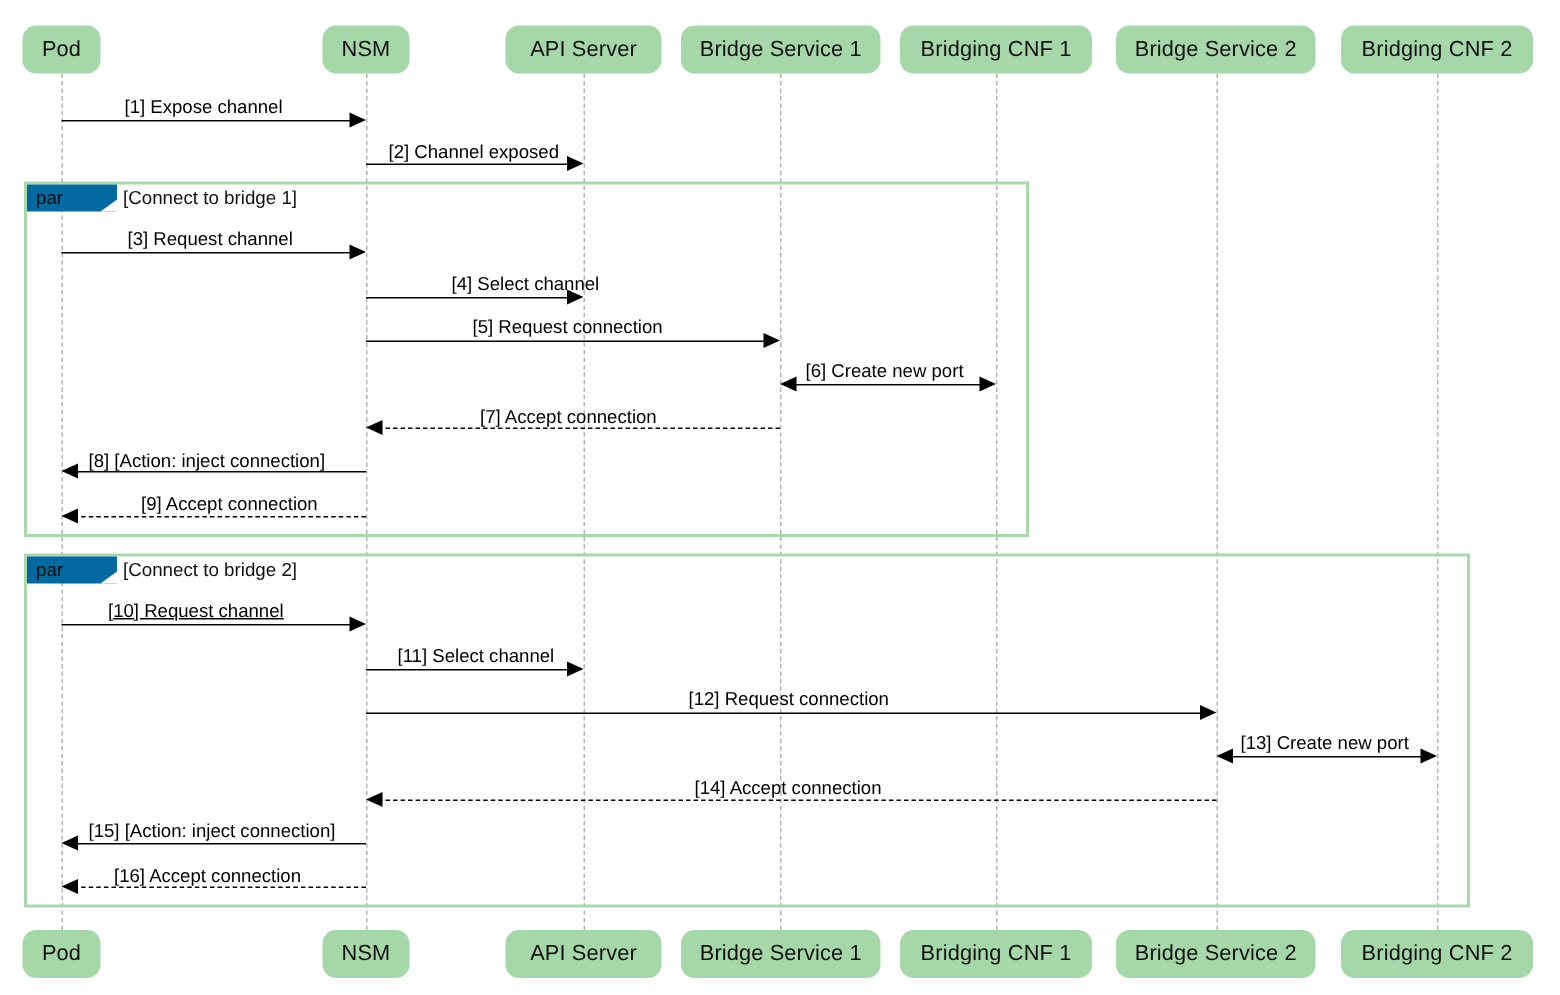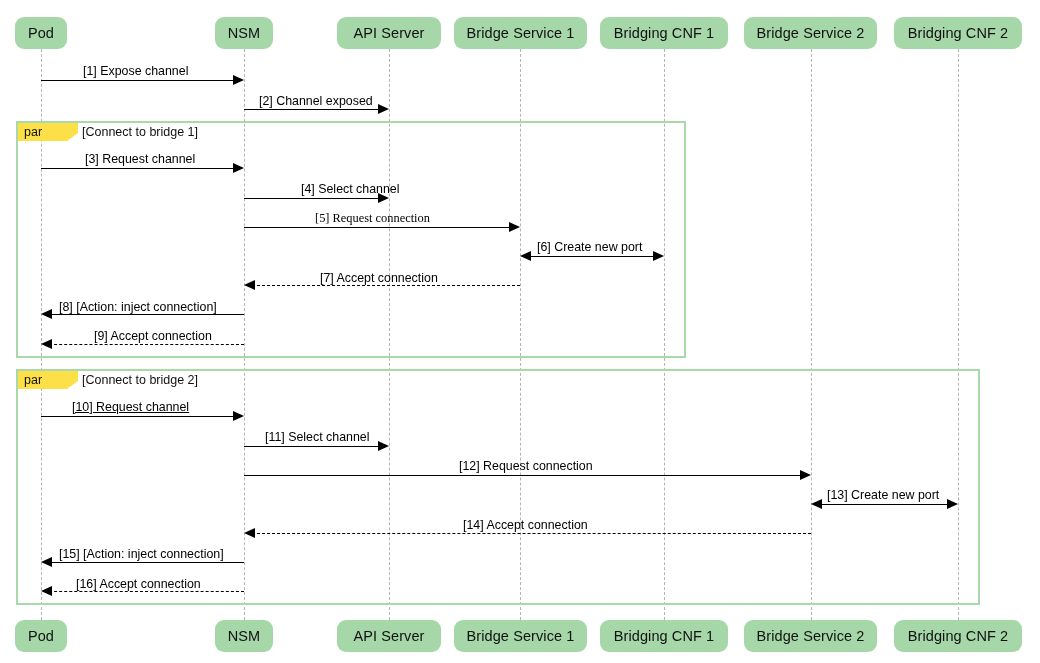--- a/index.html
+++ b/index.html
@@ -44,21 +44,21 @@
   
   .fragment {
     position: absolute;
     border: 2px solid #a9d8ab;
     box-sizing: border-box;
     background: transparent;
   }
   .fragment-tab {
     position: absolute;
     height: 18px;
-    background: #fde047;
+    background: #0369a1;
     display: flex;
     align-items: center;
     padding-left: 6px;
     font-size: 12.5px;
     color: #111111;
     box-sizing: border-box;
   }
   .fragment-tab-notch {
     position: absolute;
     width: 0;
@@ -129,21 +129,21 @@
     <div class="arrowhead right" style="left: 378px; top: 104px;"></div>
     <div class="msg-text" style="left: 259px; top: 94px; text-align: right;">[2] Channel exposed</div>
     <div class="msg-line" style="left: 41px; top: 168px; width: 200px;"></div>
     <div class="arrowhead right" style="left: 233px; top: 163px;"></div>
     <div class="msg-text" style="left: 85px; top: 152px;">[3] Request channel</div>
     <div class="msg-line" style="left: 244px; top: 198px; width: 142px;"></div>
     <div class="arrowhead right" style="left: 378px; top: 193px;"></div>
     <div class="msg-text" style="left: 265px; top: 182px; padding-left: 36px;">[4] Select channel</div>
     <div class="msg-line" style="left: 244px; top: 227px; width: 273px;"></div>
     <div class="arrowhead right" style="left: 509px; top: 222px;"></div>
-    <div class="msg-text" style="left: 315px; top: 211px; font-family: Liberation Serif, serif;">[5] Request connection</div>
+    <div class="msg-text" style="left: 315px; top: 211px;">[5] Request connection</div>
     <div class="msg-line" style="left: 524px; top: 256px; width: 136px;"></div>
     <div class="arrowhead left" style="left: 520px; top: 251px;"></div>
     <div class="arrowhead right" style="left: 653px; top: 251px;"></div>
     <div class="msg-text" style="left: 537px; top: 240px;">[6] Create new port</div>
     <div class="msg-line dashed" style="left: 247px; top: 285px; width: 273px;"></div>
     <div class="arrowhead left" style="left: 244px; top: 280px;"></div>
     <div class="msg-text" style="left: 320px; top: 271px;">[7] Accept connection</div>
     <div class="msg-line" style="left: 44px; top: 314px; width: 200px;"></div>
     <div class="arrowhead left" style="left: 41px; top: 309px;"></div>
     <div class="msg-text" style="left: 59px; top: 300px;">[8] [Action: inject connection]</div>

